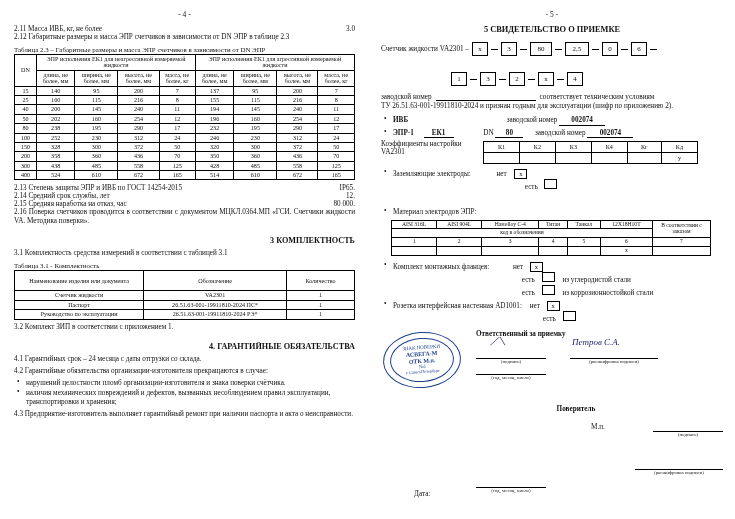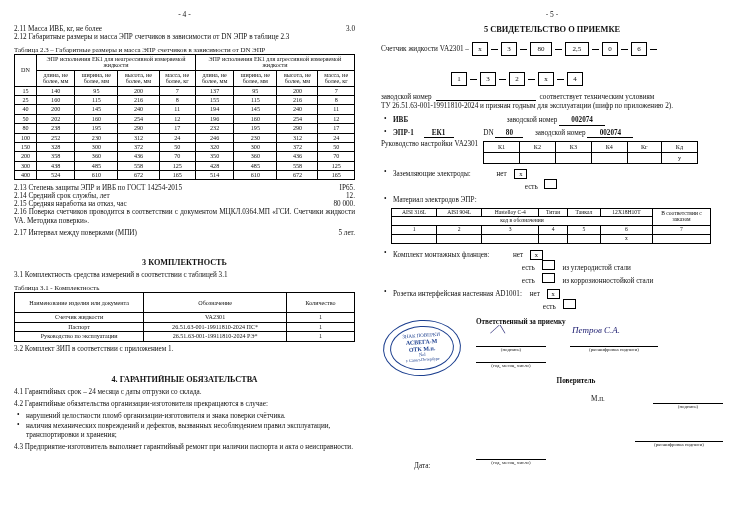--- a/index.html
+++ b/index.html
@@ -14,21 +14,21 @@
   }
   .page { position: relative; width: 735px; height: 519px; display: flex; }
   .col { position: relative; padding: 10px 12px 0 14px; }
   .col.left { width: 367px; }
   .col.right { width: 368px; border-left: 0; }
   .pgnum { text-align: center; font-size: 7.5px; margin-bottom: 6px; }
   p { margin: 0 0 3px 0; line-height: 1.25; text-align: justify; }
   .row2 { display: flex; justify-content: space-between; gap: 6px; }
   .row2 .txt { flex: 1; }
   .row2 .val { white-space: nowrap; }
-  h3.center { text-align:center; font-size: 8.2px; font-weight: bold; margin: 21px 0 4px 0; }
+  h3.center { text-align:right; font-size: 8.2px; font-weight: bold; margin: 10px 0 4px 0; }
   .tbl-cap { font-size: 6.9px; margin: 4px 0 1px 0; }
   table { border-collapse: collapse; width: 100%; font-size: 6.1px; }
   table.bordered th, table.bordered td {
     border: 0.6px solid #000; padding: 1px 1px; text-align: center; vertical-align: middle;
     line-height: 1.05;
   }
   .bold { font-weight: bold; }
   ul.bul { margin: 2px 0 3px 0; padding-left: 12px; }
   ul.bul li { list-style: none; position: relative; margin-bottom: 2px; line-height:1.2;}
   ul.bul li:before { content: "\2022"; position: absolute; left: -9px; top: -1px; }
@@ -221,24 +221,20 @@
       <div class="txt">2.14 Средний срок службы, лет</div>
       <div class="val">12.</div>
     </div>
     <div class="row2">
       <div class="txt">2.15 Средняя наработка на отказ, час</div>
       <div class="val">80 000.</div>
     </div>
 
     <p>2.16 Поверка счетчиков проводится в соответствии с документом МЦКЛ.0364.МП «ГСИ. Счетчики жидкости VA. Методика поверки».</p>
 
-    <div class="row2">
-      <div class="txt">2.17 Интервал между поверками (МПИ)</div>
-      <div class="val">5 лет.</div>
-    </div>
 
     <h3 class="center">3 КОМПЛЕКТНОСТЬ</h3>
     <p>3.1 Комплектность средства измерений в соответствии с таблицей 3.1</p>
     <div class="tbl-cap">Таблица 3.1 - Комплектность</div>
 
     <table class="bordered">
       <tbody>
           <tr>
         <td style="width:38%;height:20px">Наименование изделия или документа</td>
         <td style="width:42%">Обозначение</td>
@@ -331,21 +327,21 @@
         <span style="display:inline-block; width:26px"></span>
         <span>DN</span>
         <span class="ul bold" style="min-width:28px">80</span>
         <span style="display:inline-block; width:8px"></span>
         <span>заводской номер</span>
         <span class="ul bold" style="min-width:46px">002074</span>
       </li>
     </ul>
 
     <div style="display:flex; align-items:flex-start; gap:4px; margin-top:3px;">
-      <div class="mid" style="width:98px; line-height:1.1;">Руководство настройки VA2301</div>
+      <div class="mid" style="width:98px; line-height:1.1;">Коэффициенты настройки VA2301</div>
       <table class="bordered coef-tbl" style="width:215px">
         <tbody>
             <tr>
           <td>К1</td>
           <td>К2</td>
           <td>К3</td>
           <td>К4</td>
           <td>Кг</td>
           <td>Кд</td>
         </tr>
@@ -367,21 +363,21 @@
         <span style="display:inline-block;width:22px"></span>
         <span>нет</span>
         <span class="chk" style="margin-left:6px">х</span>
         <br>
         <span style="display:inline-block;width:130px"></span>
         <span>есть</span>
         <span class="chk" style="margin-left:4px"></span>
       </li>
     </ul>
 
-    <ul class="bul" style="margin-top:4px">
+    <ul class="bul" style="margin-top:16px">
       <li>
         <span>Материал электродов ЭПР:</span>
       </li>
     </ul>
     <table class="bordered" style="width:320px; margin-left:10px; font-size:5.6px">
       <tbody>
           <tr>
         <td>AISI 316L</td>
         <td>AISI 904L</td>
         <td>Hastelloy C-4</td>
@@ -471,21 +467,21 @@
           </div>
         </div>
         <div style="display:flex; gap:24px; margin-top:2px;">
           <div style="width:70px">
             <div class="sigline" style="width:70px">&nbsp;</div>
             <div class="capt">(год, месяц, число)</div>
           </div>
         </div>
       </div>
 
-      <div style="margin-left:95px; margin-top:9px;">
+      <div style="margin-left:95px; margin-top:25px;">
         <div class="mid bold" style="text-align:center; width:200px; margin-bottom:10px;">Поверитель</div>
         <div style="display:flex; gap:24px; align-items:flex-end;flex-direction:column;">
           <div style="position:relative;">
             <span class="mid" style="position:absolute; left:-62px; top:0;">М.п.</span>
             <div class="sigline" style="width:70px">&nbsp;</div>
             <div class="capt">(подпись)</div>
           </div>
           <div>
             <div class="sigline" style="width:88px">&nbsp;</div>
             <div class="capt">(расшифровка подписи)</div>

